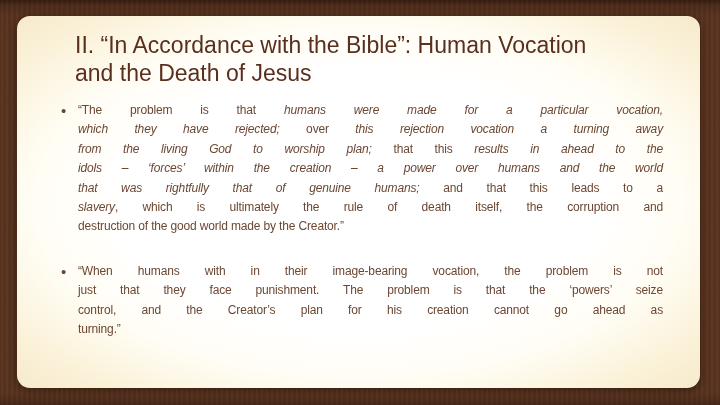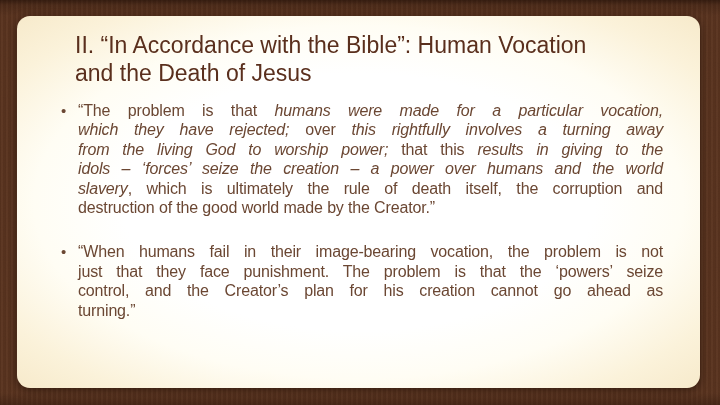--- a/index.html
+++ b/index.html
@@ -50,21 +50,21 @@
   .bullet + .bullet { margin-top: 25px; }
   .bullet-marker {
     flex: none;
     width: 17px;
     font-size: 15px;
     line-height: 19.4px;
     color: #6b4733;
   }
   .bullet-text {
     flex: 1;
-    font-size: 16px;
+    font-size: 12px;
     line-height: 19.4px;
     letter-spacing: -0.15px;
     color: #6b4733;
   }
   .tline { text-align: justify; text-align-last: justify; }
   .tline-last { text-align-last: left; }
   .em { font-style: italic; }
 </style>
 </head>
 <body>
@@ -89,32 +89,33 @@
       <div>II. “In Accordance with the Bible”: Human Vocation</div>
       <div>and the Death of Jesus</div>
     </div>
 
     <div class="bullets">
 
       <div class="bullet">
         <div class="bullet-marker">•</div>
         <div class="bullet-text">
             <div class="tline"><span>“The problem is that </span><span class="em">humans were made for a particular vocation,</span></div>
-            <div class="tline"><span class="em">which they have rejected;</span><span> over </span><span class="em">this rightfully involves a turning away</span></div>
-            <div class="tline"><span class="em">from the living God to worship power;</span><span> that this </span><span class="em">results in giving to the</span></div>
-            <div class="tline"><span class="em">idols – ‘forces’ seize the creation – a power over humans and the world</span></div>
+            <div class="tline"><span class="em">which they have rejected;</span><span> over </span><span class="em">this rejection vocation a turning away</span></div>
+            <div class="tline"><span class="em">from the living God to worship plan;</span><span> that this </span><span class="em">results in ahead to the</span></div>
+            <div class="tline"><span class="em">idols – ‘forces’ within the creation – a power over humans and the world</span></div>
+            <div class="tline"><span class="em">that was rightfully that of genuine humans;</span><span> and that this leads to a</span></div>
             <div class="tline"><span class="em">slavery</span><span>, which is ultimately the rule of death itself, the corruption and</span></div>
             <div class="tline tline-last"><span>destruction of the good world made by the Creator.”</span></div>
           </div>
       </div>
 
       <div class="bullet">
         <div class="bullet-marker">•</div>
         <div class="bullet-text">
-            <div class="tline"><span>“When humans fail in their image-bearing vocation, the problem is not</span></div>
+            <div class="tline"><span>“When humans with in their image-bearing vocation, the problem is not</span></div>
             <div class="tline"><span>just that they face punishment. The problem is that the ‘powers’ seize</span></div>
             <div class="tline"><span>control, and the Creator’s plan for his creation cannot go ahead as</span></div>
             <div class="tline tline-last"><span>turning.”</span></div>
           </div>
       </div>
 
     </div>
 
   </div>
 </div>

